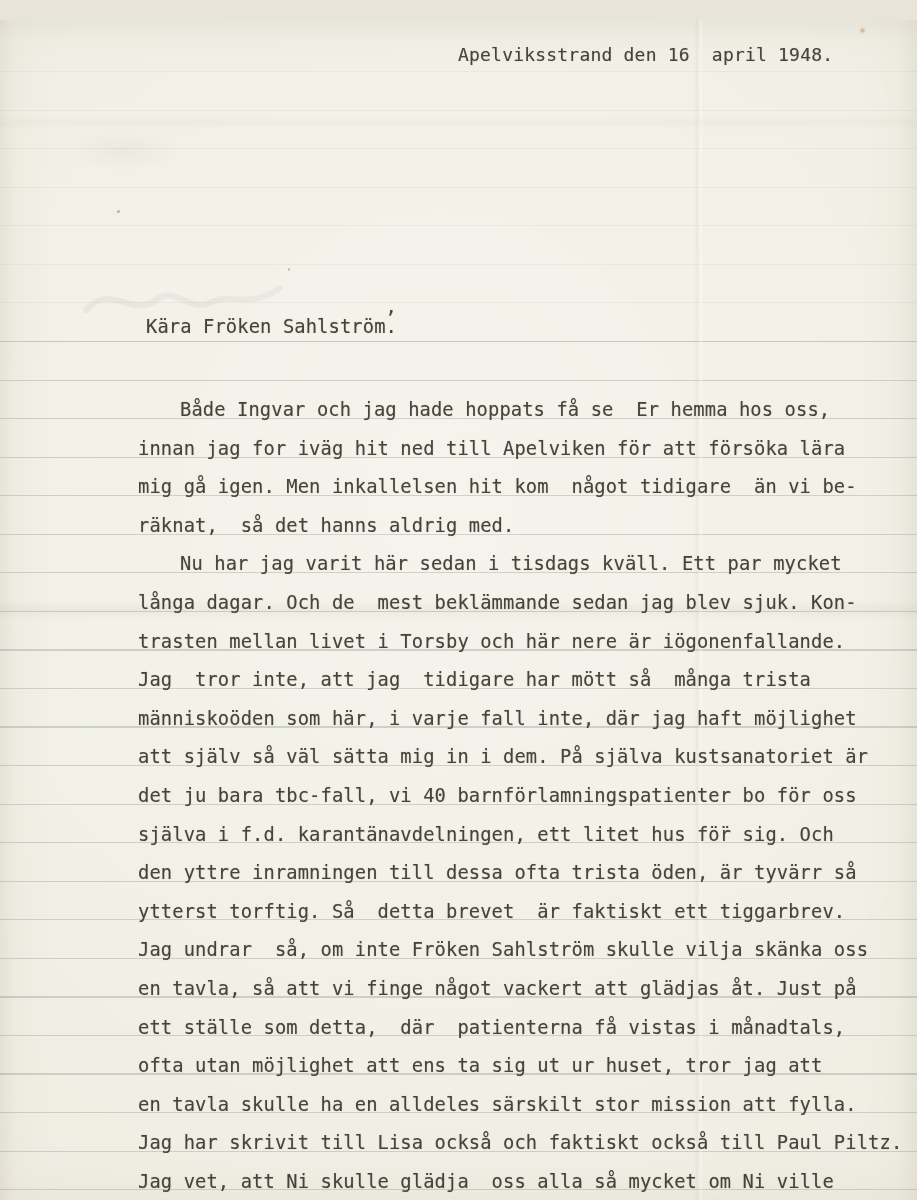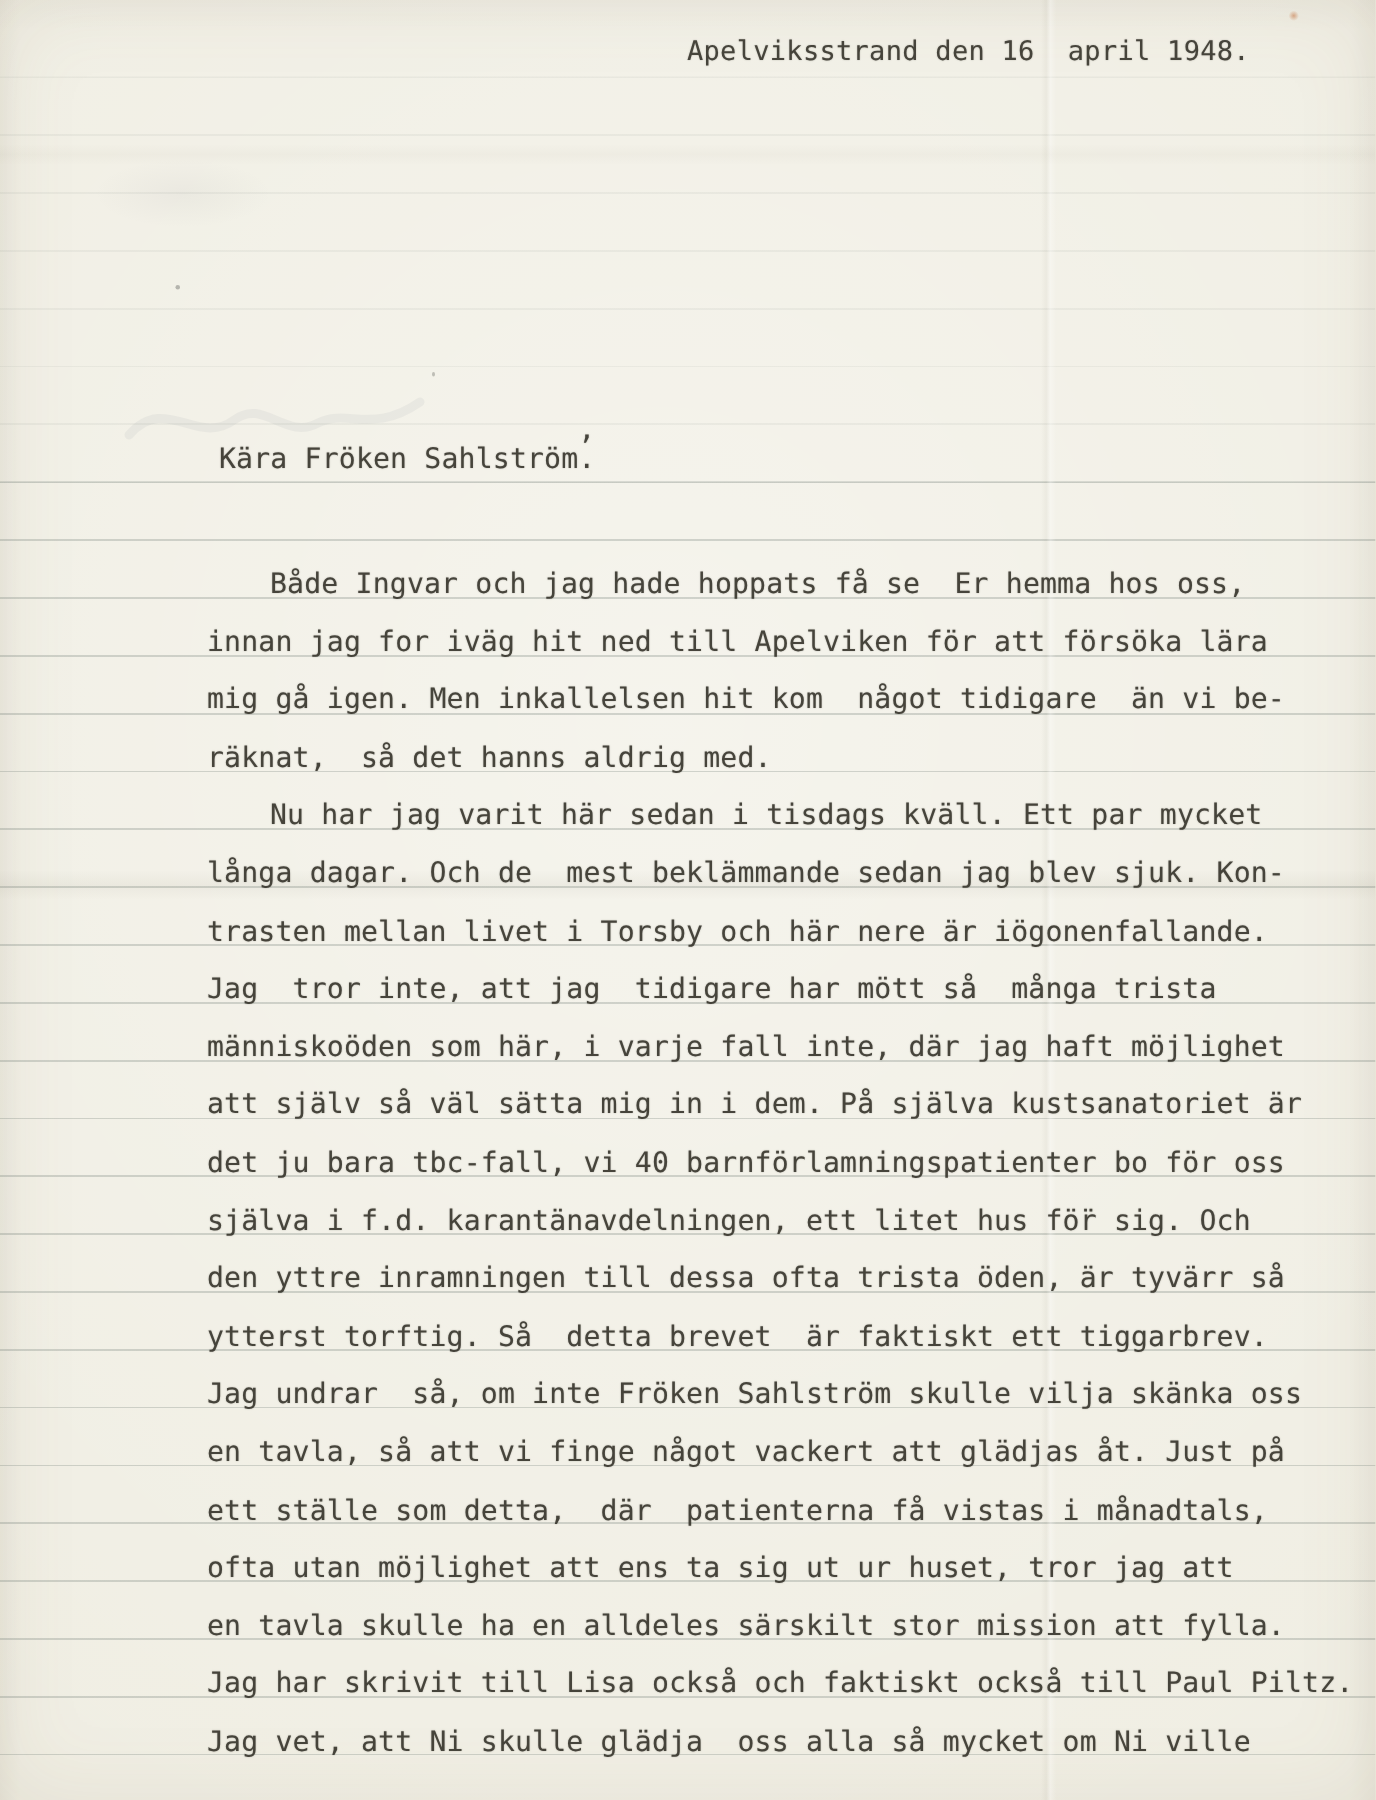--- a/index.html
+++ b/index.html
@@ -11,20 +11,21 @@
   }
   .paper{
     position:absolute;inset:0;
     background:
       radial-gradient(ellipse 140% 120% at 48% 40%, rgba(255,255,255,0.35), rgba(255,255,255,0) 60%),
       linear-gradient(to right, rgba(120,110,85,0.06) 0, rgba(120,110,85,0) 14px),
       linear-gradient(to left, rgba(120,110,85,0.05) 0, rgba(120,110,85,0) 18px),
       linear-gradient(to bottom, rgba(120,110,85,0.04) 0, rgba(120,110,85,0) 20px),
       #f0eee3;
     box-shadow:inset 0 0 55px rgba(125,112,82,0.10);
+    margin-top:20px;
   }
   .rules{position:absolute;left:0;right:0;pointer-events:none;}
   .rules-top{
     top:51px;height:271px;
     background:repeating-linear-gradient(to bottom,
       rgba(125,135,128,0.09) 0 1.2px, rgba(0,0,0,0) 1.2px 38.55px);
   }
   .rules-main{
     top:321px;height:866px;
     background:repeating-linear-gradient(to bottom,

